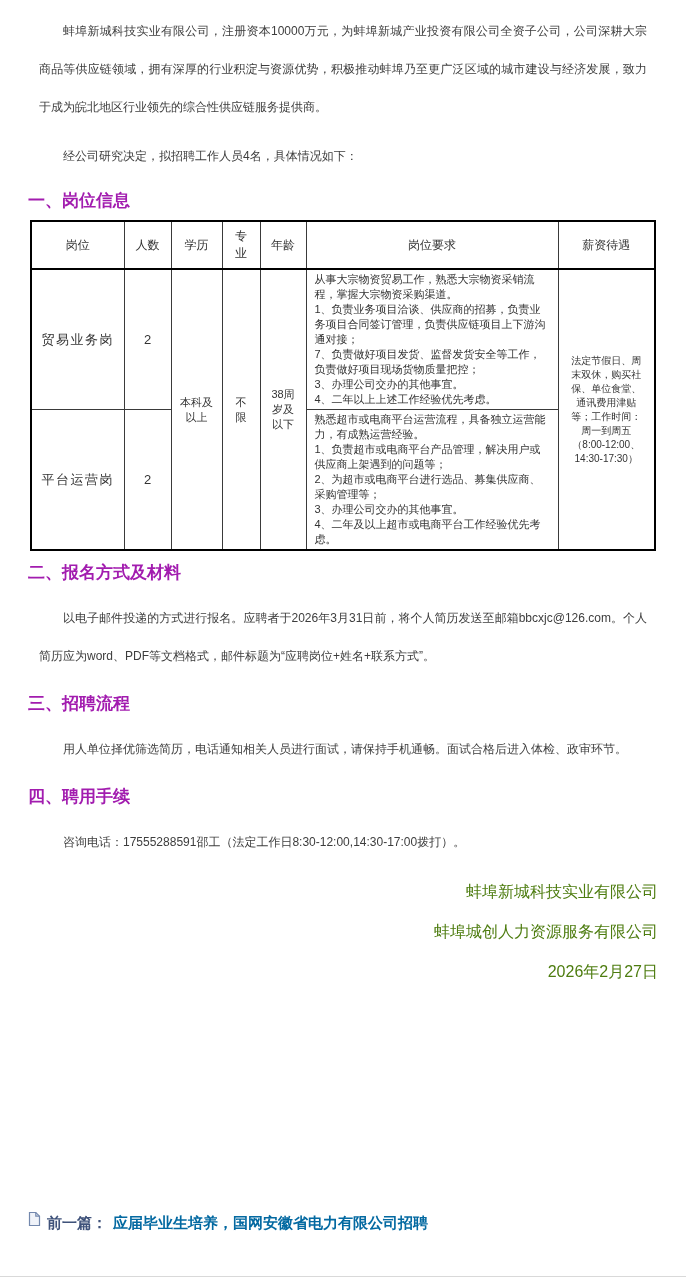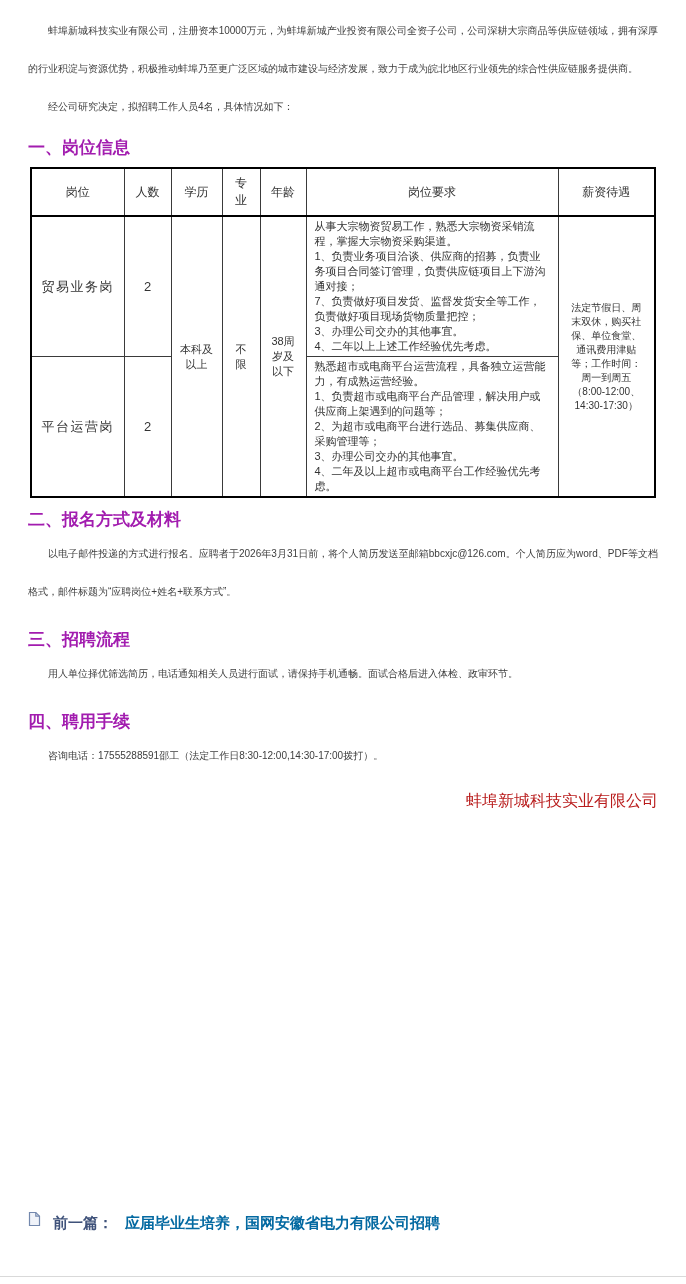--- a/index.html
+++ b/index.html
@@ -1,43 +1,43 @@
 <!DOCTYPE html>
 <html><head>
 <meta charset="utf-8">
 <style>
   html,body{margin:0;padding:0;background:#ffffff;}
   .screen{position:relative;width:686px;height:1284px;background:#ffffff;overflow:hidden;
           font-family:"Liberation Sans",sans-serif;color:#3a3a3a;}
   .content{padding:0 28px;}
   .doc-title{padding-top:12px;text-align:center;font-size:18px;font-weight:bold;color:#262626;line-height:26px;}
-  .para{margin:0;font-size:10px;line-height:38px;text-align:justify;text-indent:2em;color:#3d3d3d;}
+  .para{margin:11px;font-size:12px;line-height:38px;text-align:justify;text-indent:2em;color:#3d3d3d;}
   .para.first{margin-top:12px;}
   .sec-heading{font-size:17px;font-weight:bold;color:#a21caf;line-height:30px;margin-top:7px;}
   .sec-heading.tight{margin-top:14px;}
 
   
   table.jobs{border-collapse:collapse;margin:4px 0 6px 2px;width:624px;table-layout:fixed;
              border:2px solid #000;}
   table.jobs th,table.jobs td{border:1px solid #3a3a3a;color:#333;font-weight:normal;
              padding:2px 8px;vertical-align:middle;text-align:center;}
   table.jobs tr.head th{font-size:12px;height:42px;border-bottom:2px solid #000;}
   td.pos{font-size:13px;letter-spacing:1.5px;}
   td.cnt{font-size:13px;}
   td.small{font-size:11px;line-height:15px;}
   td.req{font-size:11px;line-height:15px;text-align:left;padding:5px 6px;vertical-align:middle;}
   td.req .rline{text-align:left;}
   td.salary{font-size:10px;line-height:14px;text-align:left;padding:3px 4px;}
   tr.r1{height:125px;} tr.r2{height:110px;}
 
   
-  .sign-block{margin-top:6px;text-align:right;font-size:16px;color:#b91c1c;line-height:40px;}
+  .sign-block{margin-top:6px;text-align:right;font-size:16px;color:#4d7c0f;line-height:40px;}
 
   
-  .prev-row{position:absolute;left:28px;top:1214px;display:flex;align-items:center;gap:12px;
+  .prev-row{position:absolute;left:28px;top:1214px;display:flex;align-items:center;gap:6px;
             font-size:15px;font-weight:bold;color:#44597f;cursor:pointer;}
   .prev-row .lbl{color:#3f527a;}
   .prev-row .lnk{color:#0369a1;text-align:center;}
   .doc-ic{position:relative;top:-3px;flex:0 0 auto;}
   .end-divider{position:absolute;left:60px;top:1294px;width:566px;display:flex;align-items:flex-start;}
   .end-divider .rule{flex:1;border-top:1.5px solid #1a1a1a;margin-top:8px;}
   .end-divider .curl{margin-top:8px;}
   .end-divider .curl.flip{transform:scaleX(-1);}
   .end-text{font-family:"Liberation Serif",serif;font-style:italic;font-weight:600;
             font-size:25px;color:#111;padding:0 10px;letter-spacing:2px;}
@@ -112,20 +112,22 @@
     <p class="para">以电子邮件投递的方式进行报名。应聘者于2026年3月31日前，将个人简历发送至邮箱bbcxjc@126.com。个人简历应为word、PDF等文档格式，邮件标题为“应聘岗位+姓名+联系方式”。</p>
 
     <div class="sec-heading tight">三、招聘流程</div>
     <p class="para">用人单位择优筛选简历，电话通知相关人员进行面试，请保持手机通畅。面试合格后进入体检、政审环节。</p>
 
     <div class="sec-heading tight">四、聘用手续</div>
     <p class="para">咨询电话：17555288591邵工（法定工作日8:30-12:00,14:30-17:00拨打）。</p>
 
     <div class="sign-block">
       <div>蚌埠新城科技实业有限公司</div>
+      <div>蚌埠城创人力资源服务有限公司</div>
+      <div>2026年2月27日</div>
     </div>
   </div>
 
   <div class="prev-row">
     <span class="doc-ic">
       <svg width="13" height="16" viewBox="0 0 13 16">
         <path d="M1.5 1.5 h6.3 l3.7 3.7 v9.3 h-10 z" fill="#f0f3f9" stroke="#7388ad" stroke-width="1.2"></path>
         <path d="M7.8 1.5 v3.7 h3.7" fill="none" stroke="#7388ad" stroke-width="1.2"></path>
       </svg>
     </span>

